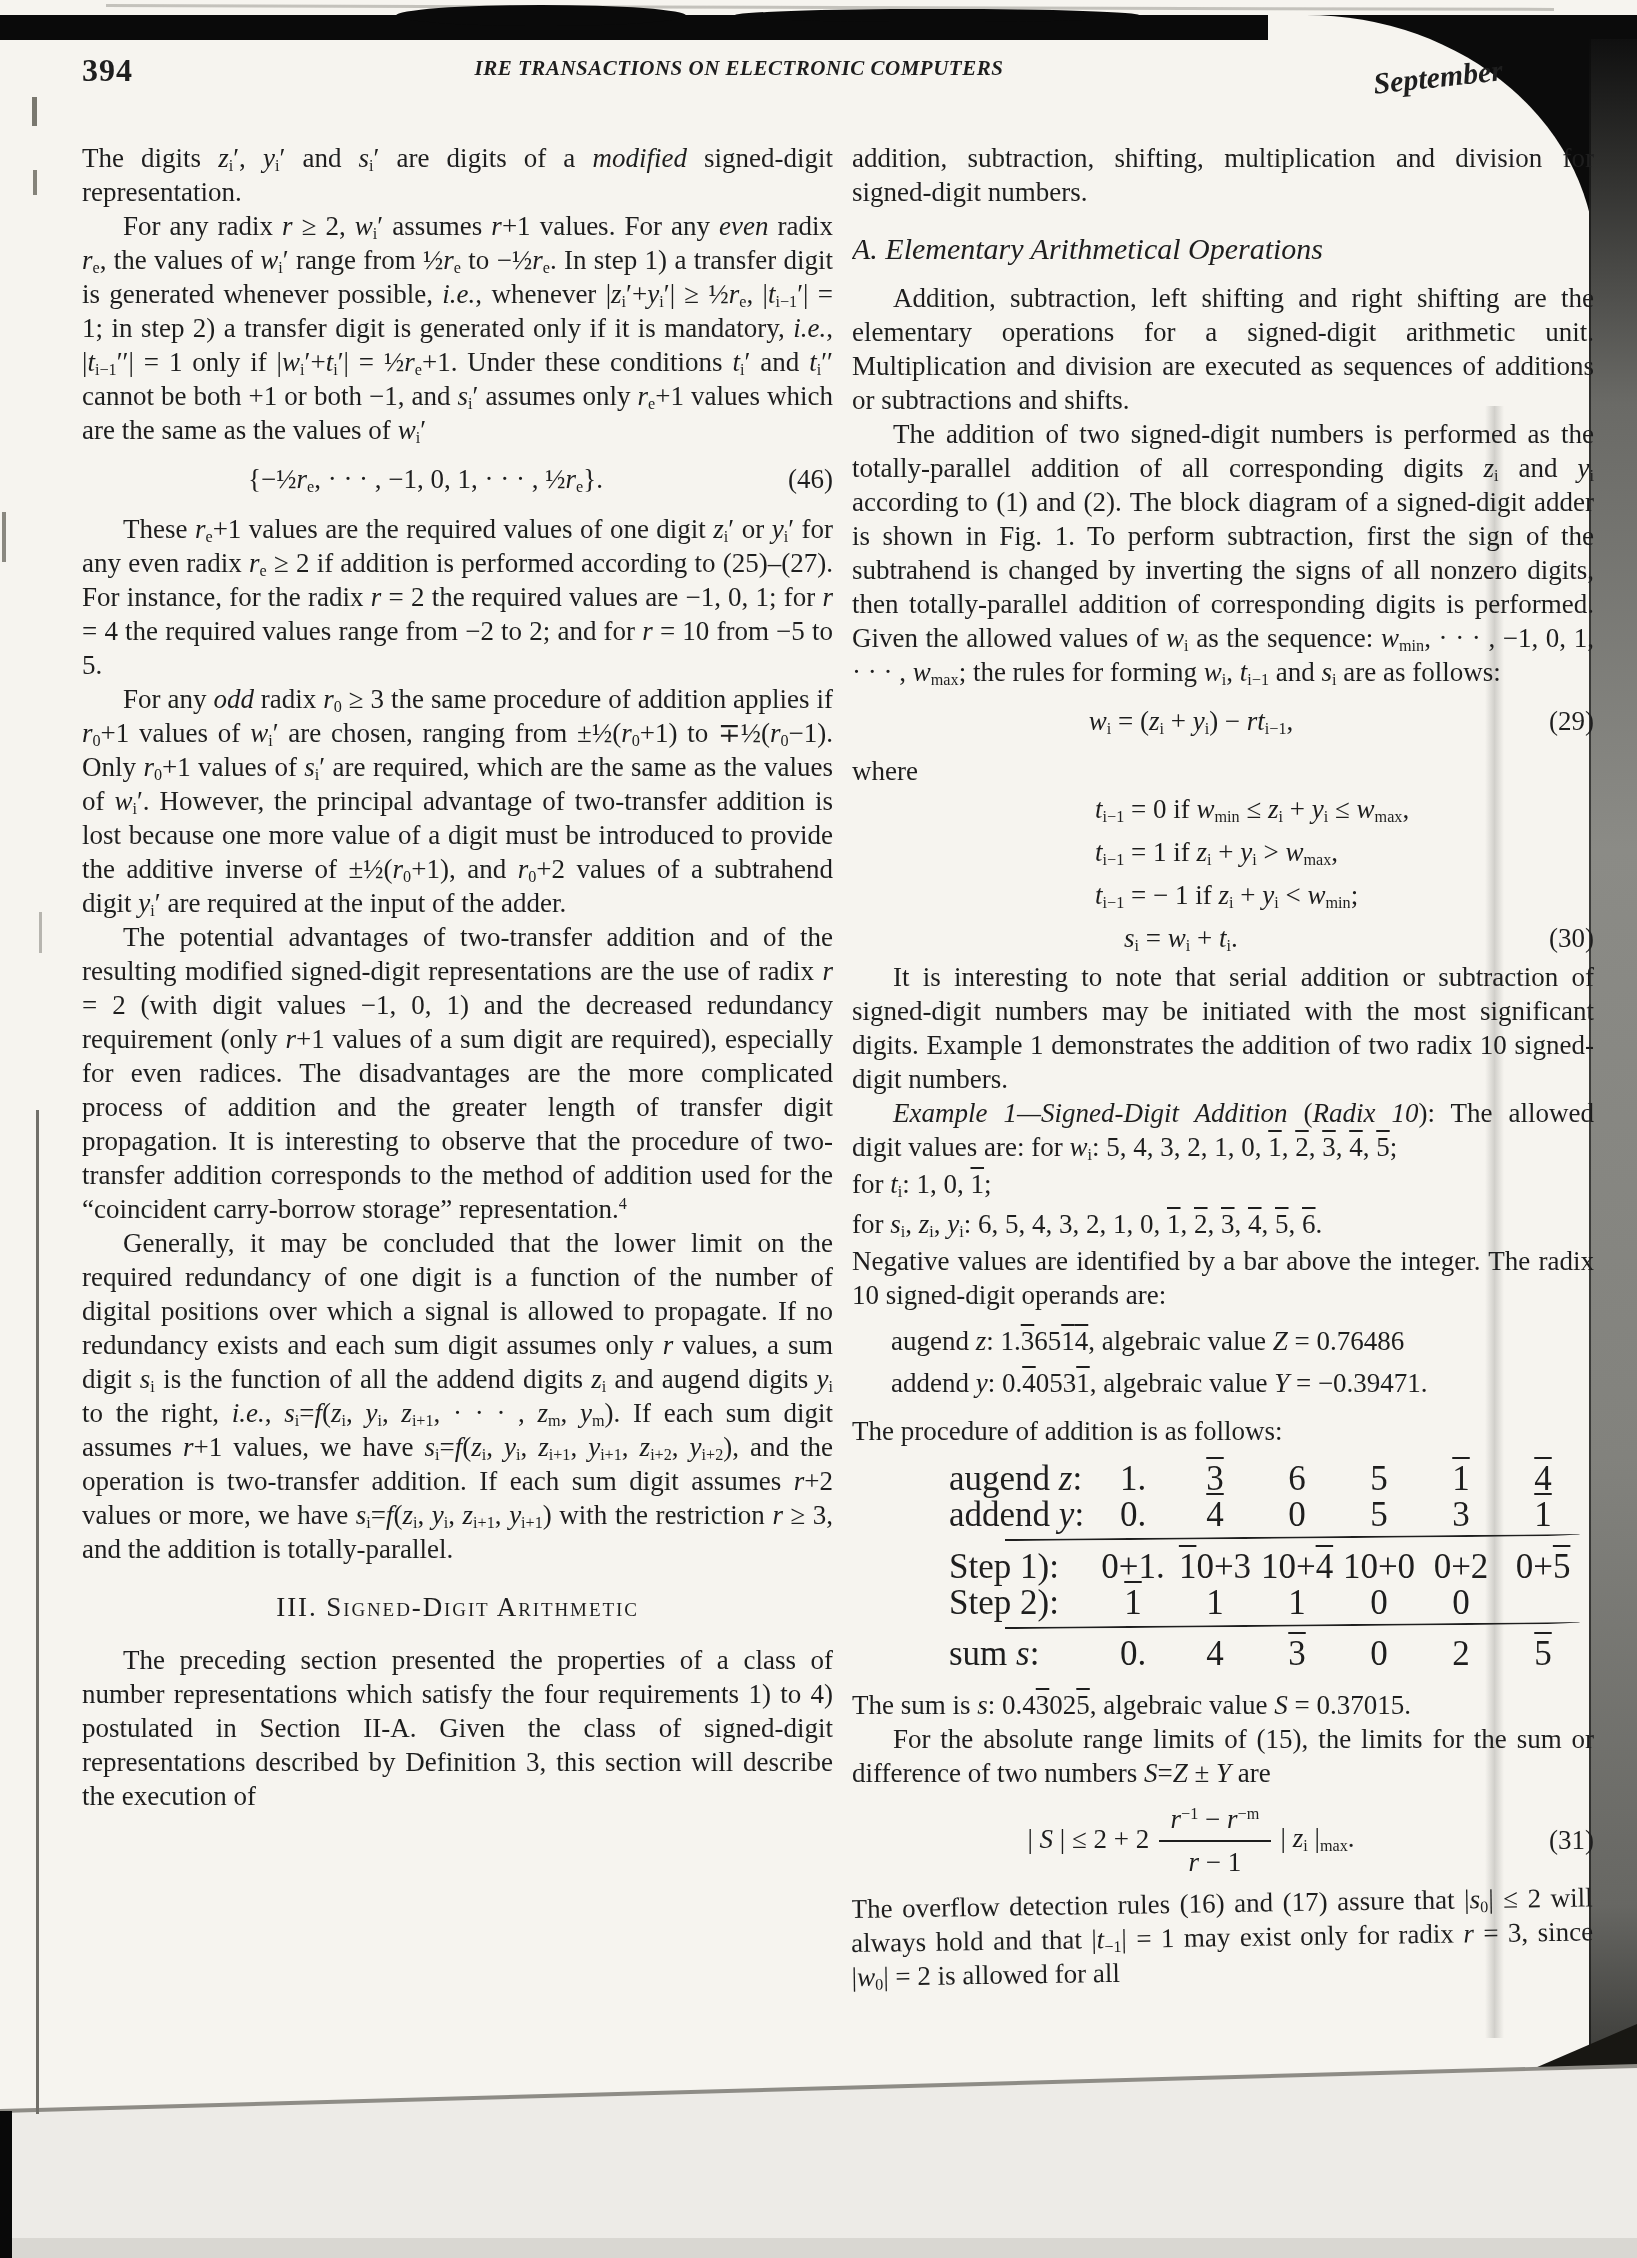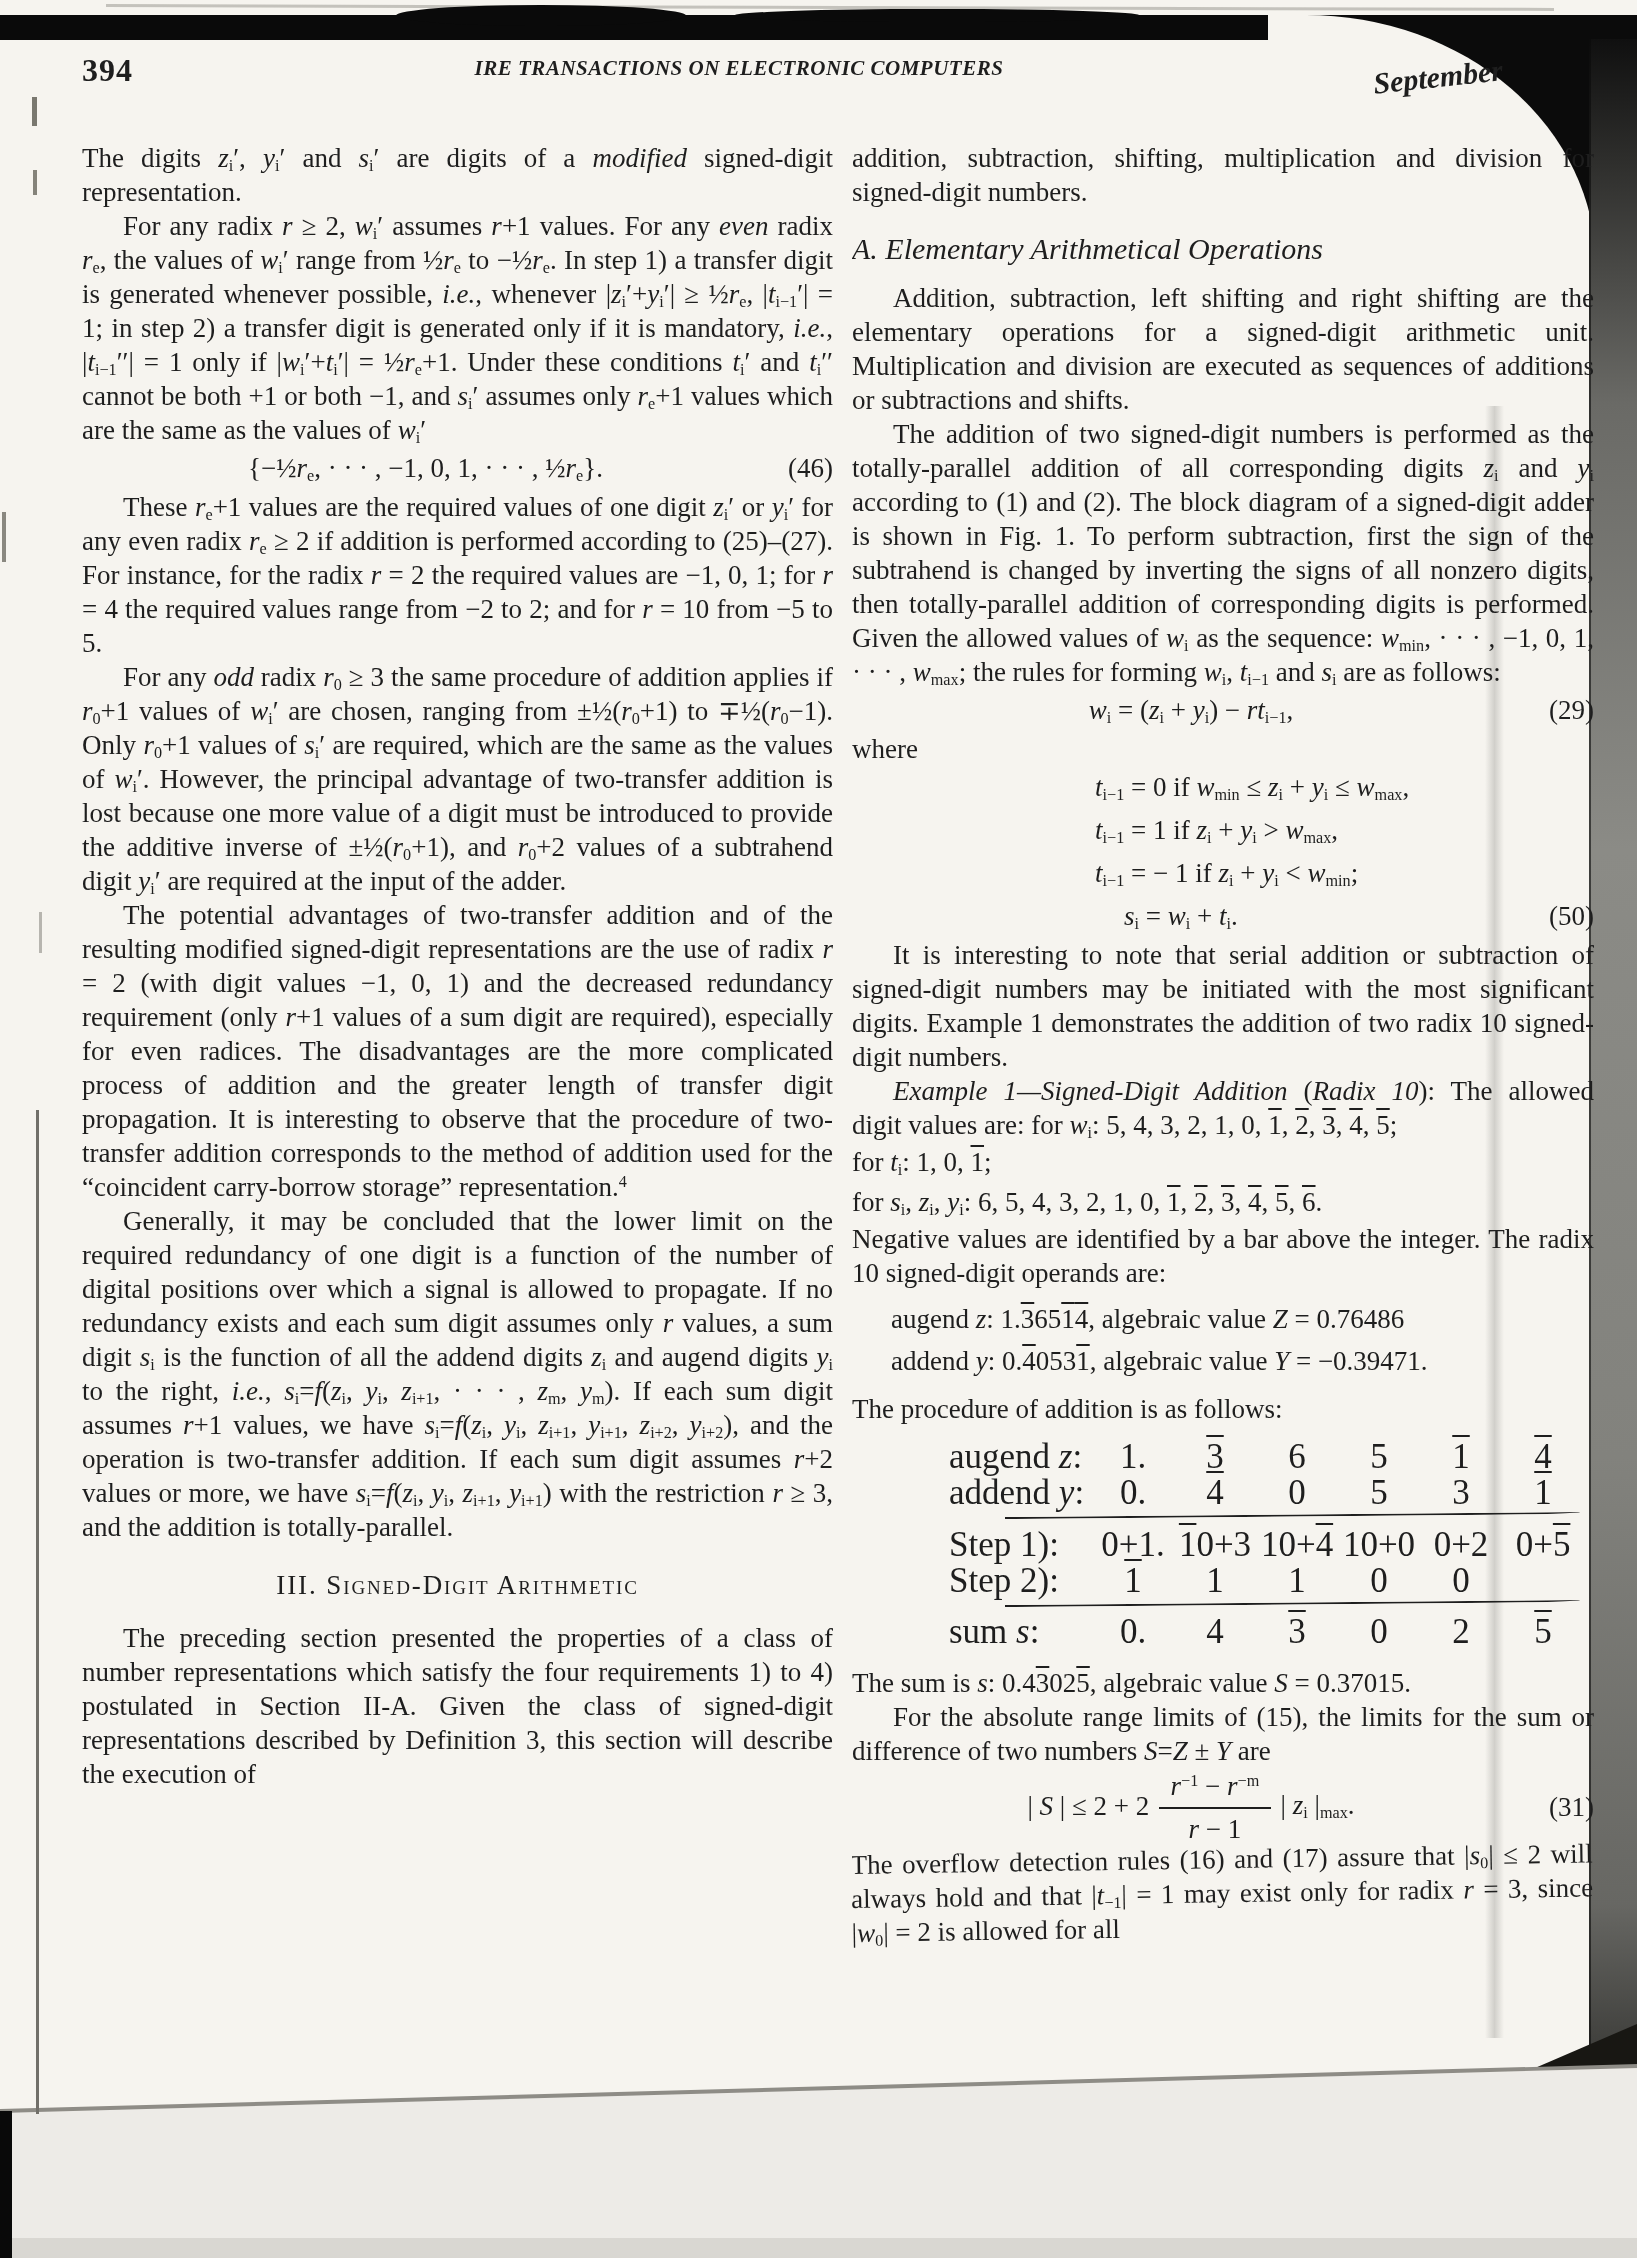--- a/index.html
+++ b/index.html
@@ -40,21 +40,21 @@
   .col{top:141px;height:1923px;overflow:hidden;}
   .col-left{left:82px;width:751px;}
   .col-right{left:852px;width:742px;}
   .col p{margin:0;font-size:27px;line-height:34px;text-align:justify;}
   .ind{text-indent:41px;}
   .sec-head{margin:26px 0 20px;font-size:27px;text-align:center;font-variant:small-caps;letter-spacing:1.9px;}
   .sub-head{margin:23px 0 15.4px;font-size:30px;font-style:italic;}
   sub{font-size:.6em;line-height:0;vertical-align:-.25em;}
   sup{font-size:.6em;line-height:0;vertical-align:.55em;}
   .ov{text-decoration:overline;text-decoration-thickness:2.4px;}
-  .eqrow{display:flex;align-items:center;margin:2px 0;}
+  .eqrow{display:flex;align-items:center;margin:13px 0;}
   .eqbody{flex:1;text-align:center;font-size:27px;line-height:39px;}
   .eqno{width:64px;text-align:right;font-size:27px;}
   .eq30 .line{font-size:27px;line-height:43px;padding-left:243px;text-align:left;}
   .eq30 .eqrow{margin:0;justify-content:center;}
   .eq30 .eqbody{text-align:left;padding-left:272px;line-height:43px;}
   .where{margin:9.7px 0 3.9px;}
   .exline{font-size:27px;line-height:40px;}
   .opline{font-size:27px;line-height:42px;padding-left:39px;white-space:nowrap;}
   .opblock{margin:7.7px 0 9.7px;}
   .intro{margin-top:11.6px;}
@@ -119,21 +119,21 @@
     <div class="eqbody"><i>w</i><sub>i</sub> = (<i>z</i><sub>i</sub> + <i>y</i><sub>i</sub>) − <i>rt</i><sub>i−1</sub>,</div>
     <div class="eqno">(29)</div>
   </div>
   <p class="where">where</p>
   <div class="eq30">
     <div class="line"><i>t</i><sub>i−1</sub> = 0 if <i>w</i><sub>min</sub> ≤ <i>z</i><sub>i</sub> + <i>y</i><sub>i</sub> ≤ <i>w</i><sub>max</sub>,</div>
     <div class="line"><i>t</i><sub>i−1</sub> = 1 if <i>z</i><sub>i</sub> + <i>y</i><sub>i</sub> &gt; <i>w</i><sub>max</sub>,</div>
     <div class="line"><i>t</i><sub>i−1</sub> = − 1 if <i>z</i><sub>i</sub> + <i>y</i><sub>i</sub> &lt; <i>w</i><sub>min</sub>;</div>
     <div class="eqrow">
       <div class="eqbody"><i>s</i><sub>i</sub> = <i>w</i><sub>i</sub> + <i>t</i><sub>i</sub>.</div>
-      <div class="eqno">(50)</div>
+      <div class="eqno">(30)</div>
     </div>
   </div>
   <p class="ind">It is interesting to note that serial addition or subtraction of signed-digit numbers may be initiated with the most significant digits. Example 1 demonstrates the addition of two radix 10 signed-digit numbers.</p>
   <p class="ind"><i>Example 1—Signed-Digit Addition</i> (<i>Radix 10</i>): The allowed digit values are: for <i>w</i><sub>i</sub>: 5, 4, 3, 2, 1, 0, <span class="ov">1</span>, <span class="ov">2</span>, <span class="ov">3</span>, <span class="ov">4</span>, <span class="ov">5</span>;</p>
   <div class="exline">for <i>t</i><sub>i</sub>: 1, 0, <span class="ov">1</span>;</div>
   <div class="exline">for <i>s</i><sub>i</sub>, <i>z</i><sub>i</sub>, <i>y</i><sub>i</sub>: 6, 5, 4, 3, 2, 1, 0, <span class="ov">1</span>, <span class="ov">2</span>, <span class="ov">3</span>, <span class="ov">4</span>, <span class="ov">5</span>, <span class="ov">6</span>.</div>
   <p>Negative values are identified by a bar above the integer. The radix 10 signed-digit operands are:</p>
   <div class="opblock">
     <div class="opline">augend <i>z</i>: 1.<span class="ov">3</span>65<span class="ov">1</span><span class="ov">4</span>, algebraic value <i>Z</i> = 0.76486</div>
     <div class="opline">addend <i>y</i>: 0.<span class="ov">4</span>053<span class="ov">1</span>, algebraic value <i>Y</i> = −0.39471.</div>

